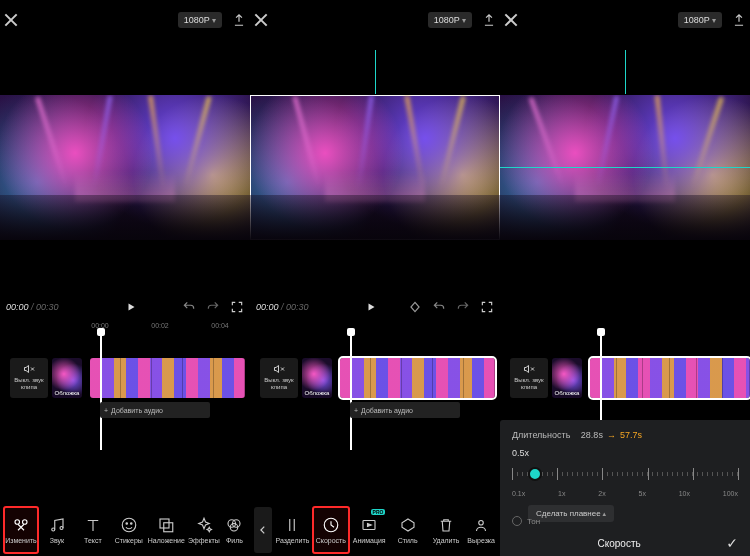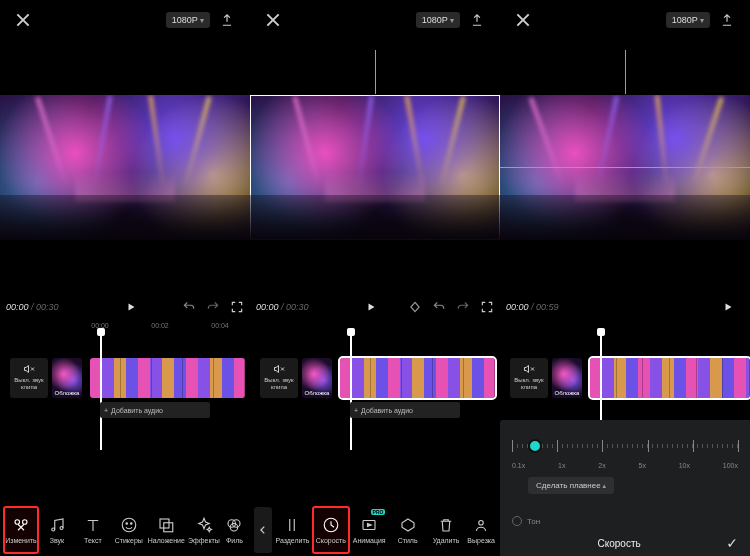--- a/index.html
+++ b/index.html
@@ -9,21 +9,21 @@
     font-family: -apple-system, Arial, sans-serif;
     color: #ccc;
     overflow: hidden;
     position: relative;
     font-size: 9px;
   }
   .triptych { display: flex; width: 750px; height: 556px; }
   .panel { width: 250px; height: 556px; position: relative; background:#000; }
 
   
-  .topbar { height: 40px; display:flex; align-items:center; justify-content:space-between; padding: 0 16px; }
+  .topbar { height: 40px; display:flex; align-items:center; justify-content:space-between; padding: 0 4px; }
   .close-x { width:14px; height:14px; position:relative; cursor:pointer; }
   .close-x::before, .close-x::after {
     content:""; position:absolute; left:6px; top:-1px; width:2px; height:16px; background:#ccc;
   }
   .close-x::before { transform: rotate(45deg); }
   .close-x::after { transform: rotate(-45deg); }
   .top-right { display:flex; align-items:center; gap:10px; }
   .res-pill { background:#2a2a2a; border-radius:3px; padding:3px 6px; font-size:9px; color:#ddd; cursor:pointer; }
   .res-pill::after { content:" ▾"; font-size:8px; color:#999; }
   .export-icon { width:14px; height:14px; position:relative; }
@@ -439,28 +439,20 @@
     <div class="preview">
       <div class="beam" style="left:18%; background:linear-gradient(#ff7de3,transparent); transform:rotate(-20deg);"></div>
       <div class="beam" style="left:42%; background:linear-gradient(#9a6bff,transparent); transform:rotate(12deg);"></div>
       <div class="beam" style="left:64%; background:linear-gradient(#ffb94a,transparent); transform:rotate(-6deg);"></div>
       <div class="beam" style="left:82%; background:linear-gradient(#ffd54a,transparent); transform:rotate(18deg);"></div>
       <div class="stage"></div>
         <div class="crowd"></div>
       <div class="scrubline" style="left:0; right:0; width:auto; height:1px; top:72px; background:#1ed6c9;"></div>
     </div>
 
-    <div class="timerow">
-      <span class="time"><span>00:00</span> <span class="dur">/ <span>00:59</span></span></span>
-      <div class="play-tri" style="margin-left:auto; margin-right:10px;">
-        <svg viewBox="0 0 24 24" fill="#ddd">
-            <path d="M7 5v14l12-7z"></path>
-          </svg>
-      </div>
-    </div>
 
     <div class="clips">
       <div class="mute-chip">
         <svg viewBox="0 0 24 24" fill="none" stroke="#ccc" stroke-width="2">
             <path d="M11 5L6 9H3v6h3l5 4zM16 9l6 6M22 9l-6 6"></path>
           </svg>
         <div>Выкл. звук</div>
           <div>клипа</div>
       </div>
       <div class="cover-chip">
@@ -471,20 +463,27 @@
           <div class="frame"></div>
           <div class="frame"></div>
           <div class="frame"></div>
           <div class="frame"></div>
           <div class="frame"></div>
       </div>
       <div class="playhead" style="left:100px; bottom:-12px;"></div>
     </div>
 
     <div class="speed-panel">
+      <div class="hdr">
+        <span>Длительность</span>&nbsp;
+        <span>28.8s</span>
+        <span class="arrow">→</span>
+        <span style="color:#f6a623">57.7s</span>
+      </div>
+      <div class="cur">0.5x</div>
       <div class="slider-wrap">
         <div class="slider-track"></div>
         <div class="slider-major" style="left:0%"></div>
         <div class="slider-major" style="left:20%"></div>
         <div class="slider-major" style="left:40%"></div>
         <div class="slider-major" style="left:60%"></div>
         <div class="slider-major" style="left:80%"></div>
         <div class="slider-major" style="left:100%"></div>
         <div class="slider-knob" style="left:10%;"></div>
       </div>

